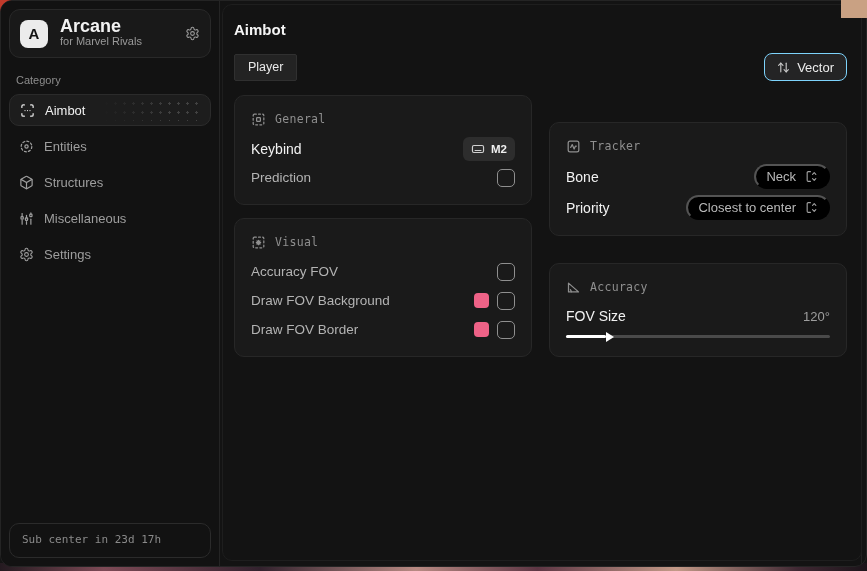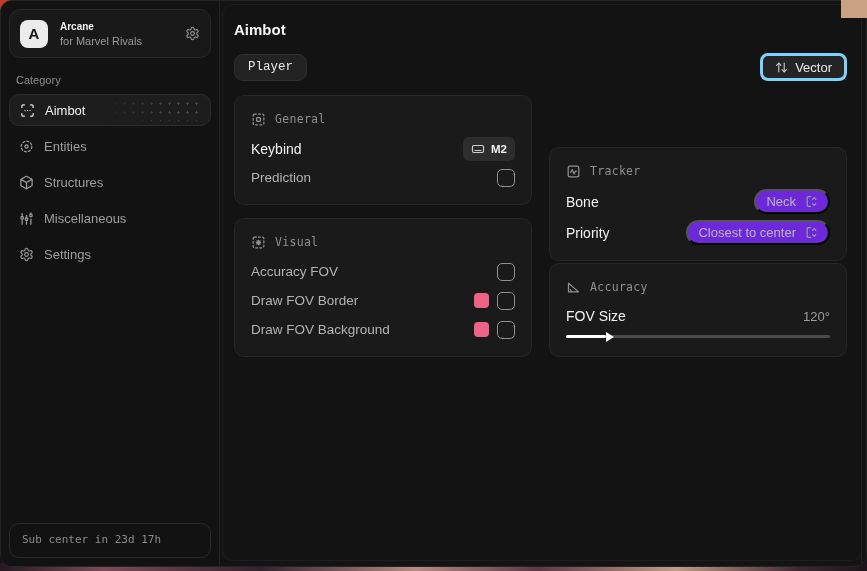--- a/index.html
+++ b/index.html
@@ -15,21 +15,21 @@
 
   .window { position:absolute; left:0; top:0; width:867px; height:567px; background:#131313;
     border-radius:12px; overflow:hidden; display:flex; border:1px solid #242424; }
 
   
   .sidebar { width:219px; flex:0 0 219px; border-right:1px solid #242424; position:relative; padding:8px; background:#121212; }
 
   .brand-card { display:flex; align-items:center; gap:12px; background:#191919; border:1px solid #292929; border-radius:11px; padding:9px 10px; }
   .logo { width:28px; height:28px; border-radius:8px; background:#ececec; color:#141414; font-weight:bold; font-size:15px; display:flex; align-items:center; justify-content:center; }
   .brand-text { flex:1; min-width:0; }
-  .brand-name { color:#f2f2f2; font-size:10px; font-weight:bold; line-height:15px; }
+  .brand-name { color:#f2f2f2; font-size:18px; font-weight:bold; line-height:15px; }
   .brand-sub { color:#9a9a9a; font-size:11px; line-height:14px; }
   .brand-gear { color:#9b9b9b; display:flex; }
 
   .category-label { color:#8d8d8d; font-size:11px; margin:16px 0 8px 7px; }
 
   .nav-item { height:32px; margin-bottom:4px; border-radius:10px; display:flex; align-items:center; gap:10px; padding:0 10px; color:#9e9e9e; font-size:13px; position:relative; cursor:pointer; }
   .nav-item .nicon { display:flex; color:#9e9e9e; }
   .nav-item.selected { background:#1d1d1d; border:1px solid #2b2b2b; color:#f0f0f0; }
   .nav-item.selected .nicon { color:#e8e8e8; }
   .nav-dots { position:absolute; right:8px; top:4px; bottom:4px; width:100px;
@@ -41,47 +41,47 @@
   .foot-line2 { color:#dedede; font-size:11.5px; line-height:16px; margin-top:1px; }
 
   
   .main { flex:1; position:relative; padding:18px 21px 0 14px; }
   .main::after { content:''; position:absolute; top:3px; left:2px; right:6px; bottom:5px; border:1px solid #1e1e1e; border-radius:10px; pointer-events:none; }
   .scroll-line { position:absolute; top:0; bottom:0; right:6px; width:1px; background:#222; }
 
   .page-title { color:#f5f5f5; font-size:15px; font-weight:bold; margin:2px 0 0 0; }
 
   .toolbar { display:flex; align-items:center; justify-content:space-between; margin-top:15px; }
-  .tab-pill { height:27px; padding:0 13px; background:#232323; border:1px solid #303030; border-radius:9px; color:#e9e9e9; font-size:12.5px; display:inline-flex; align-items:center; cursor:pointer;font-family:Liberation Mono, monospace; }
-  .vector-btn { height:28px; padding:0 12px; background:#242425; border:3px solid #7dd3fc; border-radius:8px; color:#ececec; font-size:13px; display:inline-flex; align-items:center; gap:7px; cursor:pointer; }
+  .tab-pill { height:27px; padding:0 13px; background:#232323; border:1px solid #303030; border-radius:2px; color:#e9e9e9; font-size:12.5px; display:inline-flex; align-items:center; cursor:pointer; }
+  .vector-btn { height:28px; padding:0 12px; background:#242425; border:1px solid #7dd3fc; border-radius:8px; color:#ececec; font-size:13px; display:inline-flex; align-items:center; gap:7px; cursor:pointer; }
   .vector-btn .vicon { display:flex; color:#c9c9c9; }
 
   .cards { display:flex; gap:17px; margin-top:14px; align-items:flex-end; }
   .col { display:flex; flex-direction:column; width:298px; }
   .col-left  { gap:13px; }
-  .col-right { gap:2px; margin-top:6px; }
+  .col-right { gap:27px; margin-top:6px; }
 
   .card { background:#1a1a1a; border:1px solid #272727; border-radius:10px; padding:12px 16px 12px; }
   .card-header { display:flex; align-items:center; gap:9px; height:22px; margin-bottom:4px; }
   .card-header .hicon { display:flex; color:#8f8f8f; }
   .card-title { font-family:"DejaVu Sans Mono", monospace; color:#8f8f8f; font-size:11.5px; letter-spacing:.3px; }
 
   .row { height:29px; display:flex; align-items:center; justify-content:space-between; }
   .row-tall { height:31px; }
   .row-label { color:#b3b3b3; font-size:13.5px; }
   .row-label.bright { color:#f2f2f2; font-size:14px; }
   .row-right { display:flex; align-items:center; gap:8px; }
 
   .checkbox { width:18px; height:18px; border:1.5px solid #8f8f8f; border-radius:5px; background:transparent; cursor:pointer; }
   .swatch { width:15px; height:15px; border-radius:4px; cursor:pointer; }
 
   .keybadge { height:24px; padding:0 8px; background:#2d2d2d; border-radius:6px; display:inline-flex; align-items:center; gap:6px; color:#f0f0f0; font-size:11.5px; font-weight:bold; cursor:pointer; }
   .keybadge .kicon { display:flex; color:#d0d0d0; }
 
-  .drop-btn { height:25px; padding:0 10px; background:#6d28d9; border-radius:13px; display:inline-flex; align-items:center; gap:9px; color:#b9b9b9; font-size:13px; cursor:pointer; }
+  .drop-btn { height:25px; padding:0 10px; background:#000000; border-radius:13px; display:inline-flex; align-items:center; gap:9px; color:#b9b9b9; font-size:13px; cursor:pointer; }
   .drop-btn .dicon { display:flex; color:#a0a0a0; }
 
   .slider-row { padding:2px 0 6px; }
   .slider-top { height:24px; display:flex; align-items:center; justify-content:space-between; }
   .slider-value { color:#9e9e9e; font-size:13px; }
   .slider { position:relative; height:3px; background:#4a4a4a; border-radius:2px; margin-top:7px; cursor:pointer; }
   .slider-fill { position:absolute; left:0; top:0; height:3px; background:#fff; border-radius:2px; }
   .slider-fill::after { content:''; position:absolute; right:-8px; top:-3.5px;
     border-left:8px solid #fff; border-top:5px solid transparent; border-bottom:5px solid transparent; }
 
@@ -238,28 +238,28 @@
                     <path d="M12 8.5v7M8.5 12h7M9.6 9.6l4.8 4.8M14.4 9.6l-4.8 4.8"></path>
                   </svg>
               </span>
               <span class="card-title">Visual</span>
             </div>
             <div class="row">
               <span class="row-label">Accuracy FOV</span>
               <span class="checkbox"></span>
             </div>
             <div class="row">
-              <span class="row-label">Draw FOV Border</span>
+              <span class="row-label">Draw FOV Background</span>
               <span class="row-right">
                 <span class="swatch" style="background: rgb(238, 98, 135);"></span>
                 <span class="checkbox"></span>
               </span>
             </div>
             <div class="row">
-              <span class="row-label">Draw FOV Background</span>
+              <span class="row-label">Draw FOV Border</span>
               <span class="row-right">
                 <span class="swatch" style="background: rgb(238, 98, 135);"></span>
                 <span class="checkbox"></span>
               </span>
             </div>
           </section>
         </div>
 
         <div class="col col-right">
 

